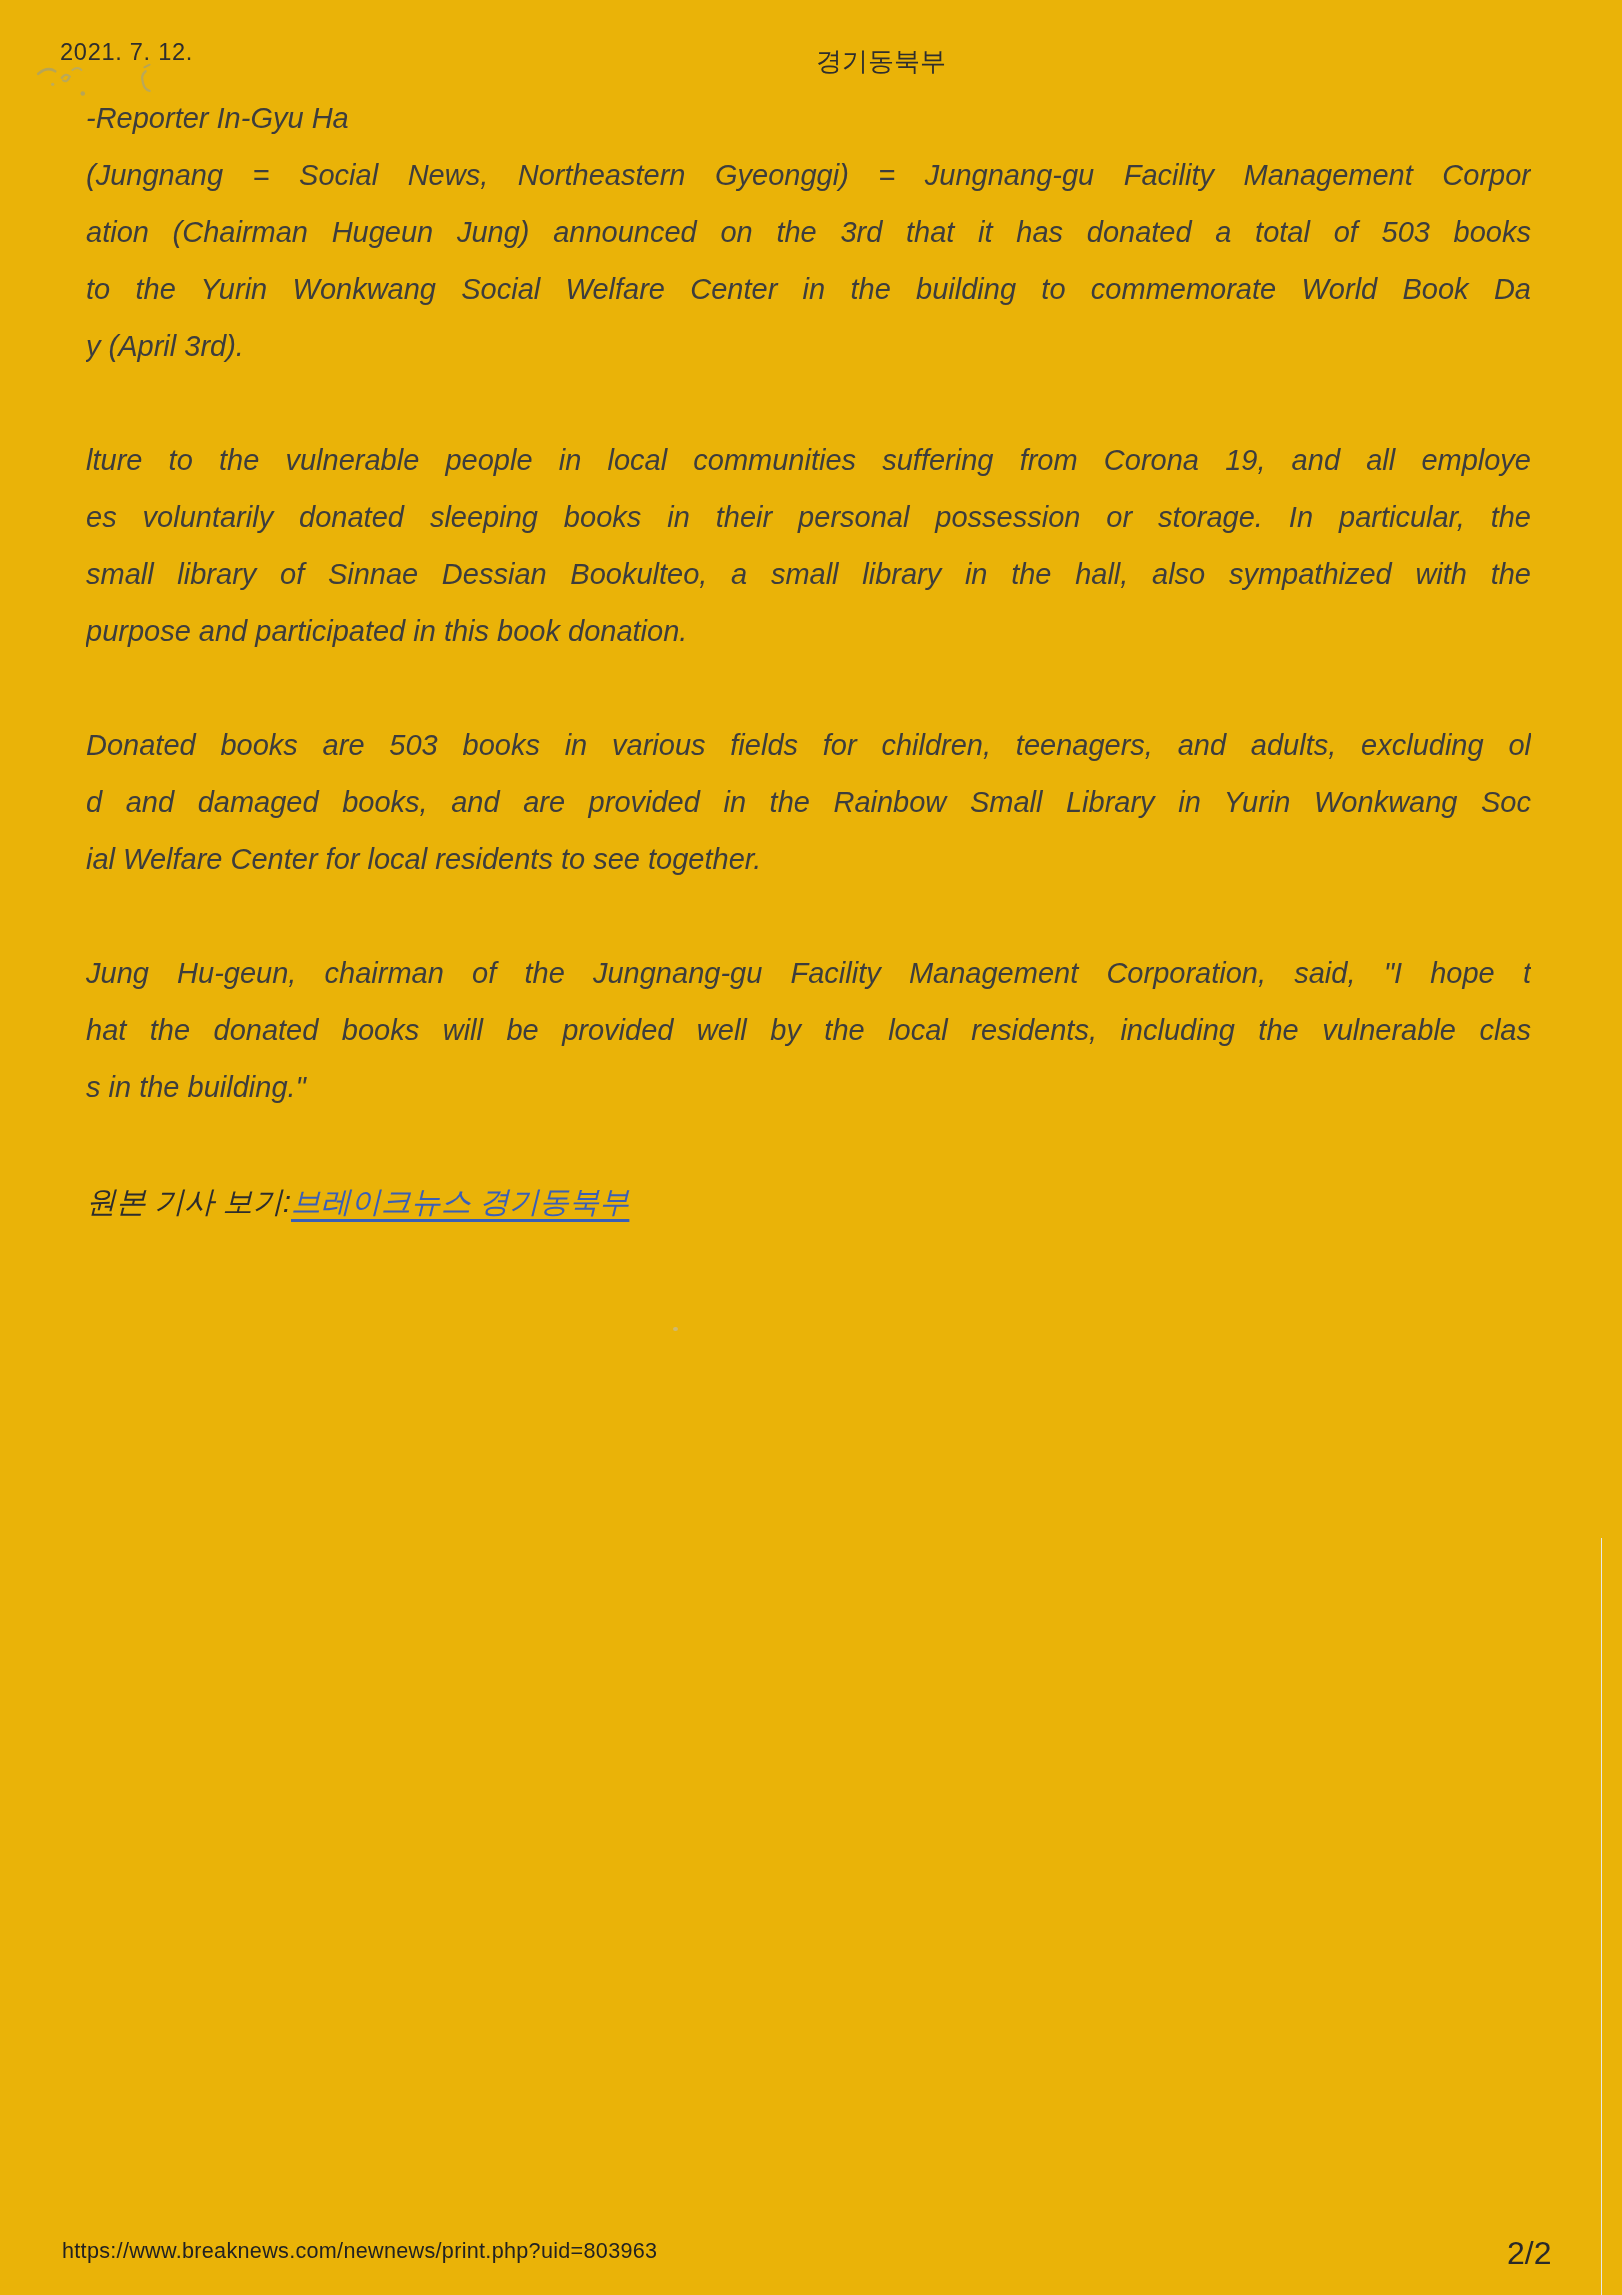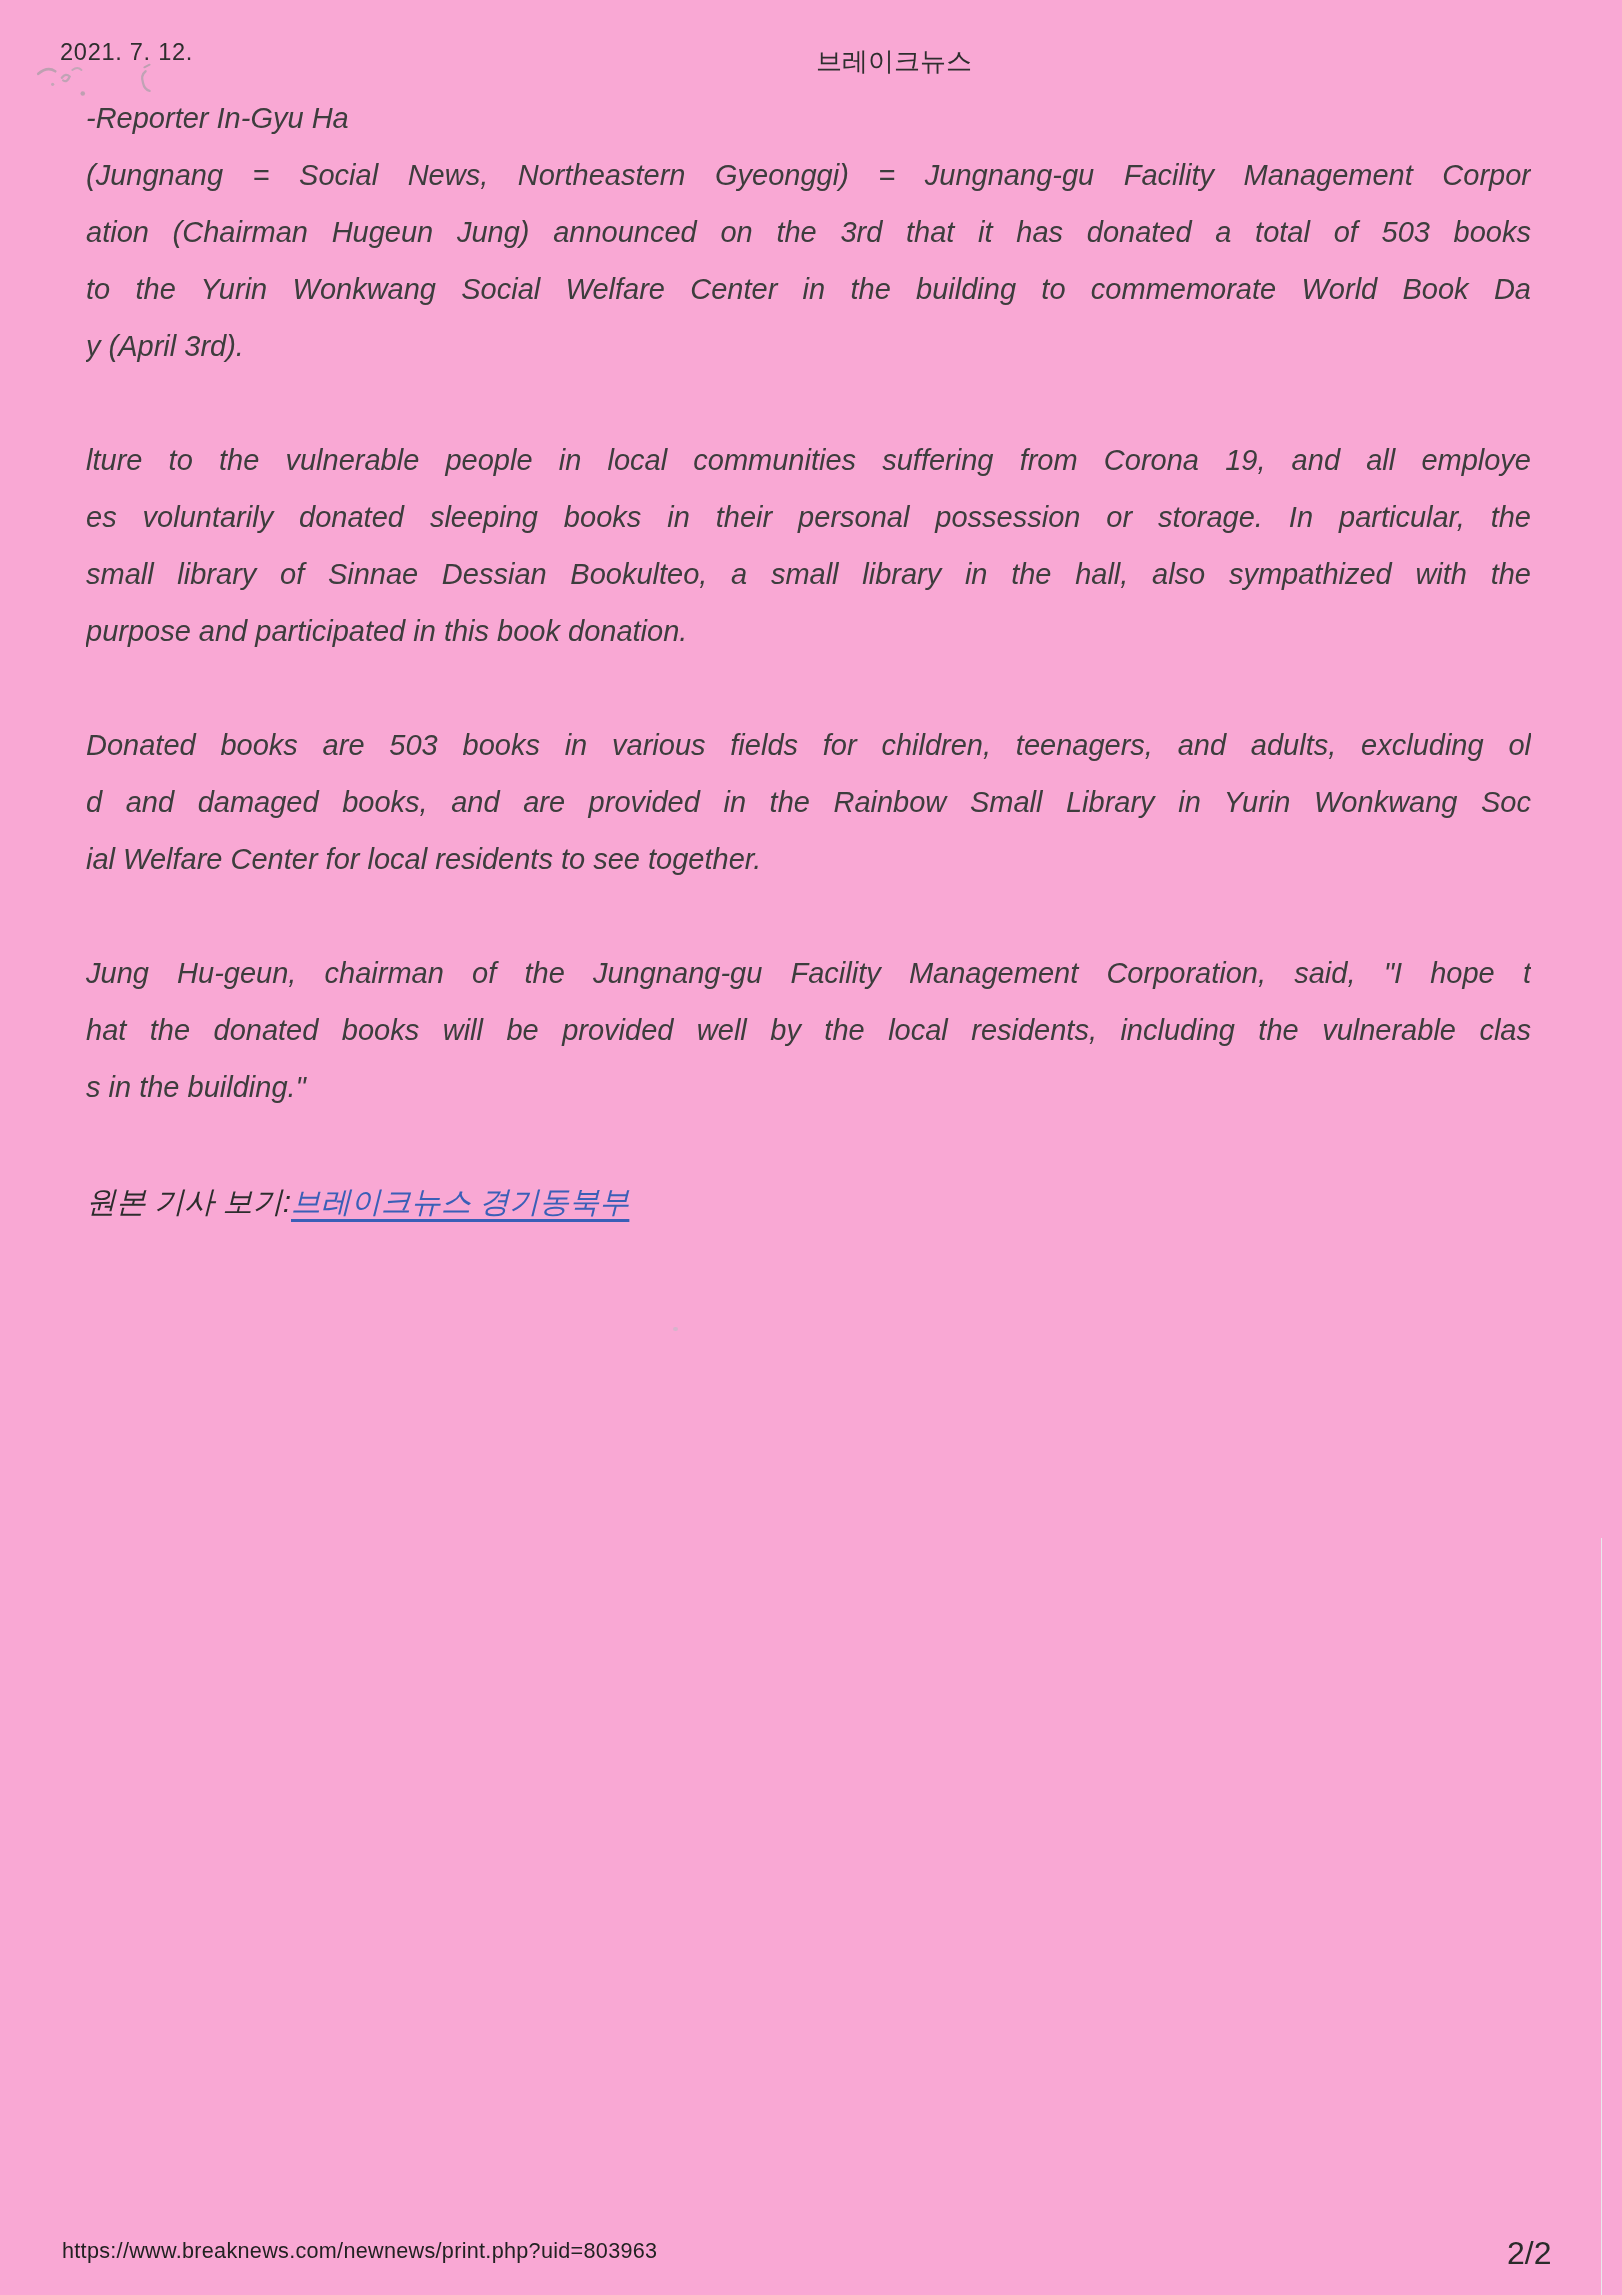--- a/index.html
+++ b/index.html
@@ -1,20 +1,20 @@
 <!DOCTYPE html>
 <html style="font-size:10.5px"><head>
 <meta charset="utf-8">
 <style>
   html, body { margin: 0; padding: 0; background: #e9e9e9; }
   .page {
     position: relative;
     width: 1622px;
     height: 2295px;
-    background: #f9a8d4;
+    background: #eab308;
     overflow: hidden;
     font-family: "Liberation Sans", sans-serif;
     color: #3d3d3d;
   }
   
   .print-date {
     position: absolute;
     left: 60px;
     top: 39px;
     font-size: 23.6px;
@@ -108,21 +108,21 @@
     background: #b9bdc4;
     opacity: 0.55;
   }
 </style>
 </head>
 <body>
 
 <div class="page">
 
   <span class="print-date">2021. 7. 12.</span>
-  <span class="site-title">브레이크뉴스</span>
+  <span class="site-title">경기동북부</span>
 
   <svg class="scan-smudge" width="131" height="46" viewBox="0 0 200 70">
     <path d="M8 18 Q22 6 34 14" fill="none" stroke="#8f9a96" stroke-width="4" stroke-linecap="round"></path>
     <path d="M44 24 q6 -8 12 -2 q-4 10 -10 6" fill="none" stroke="#93a09c" stroke-width="3.5" stroke-linecap="round"></path>
     <path d="M60 12 q8 -6 14 0" fill="none" stroke="#9aa5a1" stroke-width="3" stroke-linecap="round"></path>
     <circle cx="76" cy="48" r="3.5" fill="#8f9a96"></circle>
     <circle cx="30" cy="34" r="2.5" fill="#9aa5a1"></circle>
     <path d="M172 14 q-8 6 -4 18 q2 10 10 12" fill="none" stroke="#93a09c" stroke-width="3.5" stroke-linecap="round"></path>
     <path d="M170 8 l8 -4" fill="none" stroke="#8f9a96" stroke-width="3" stroke-linecap="round"></path>
   </svg>

